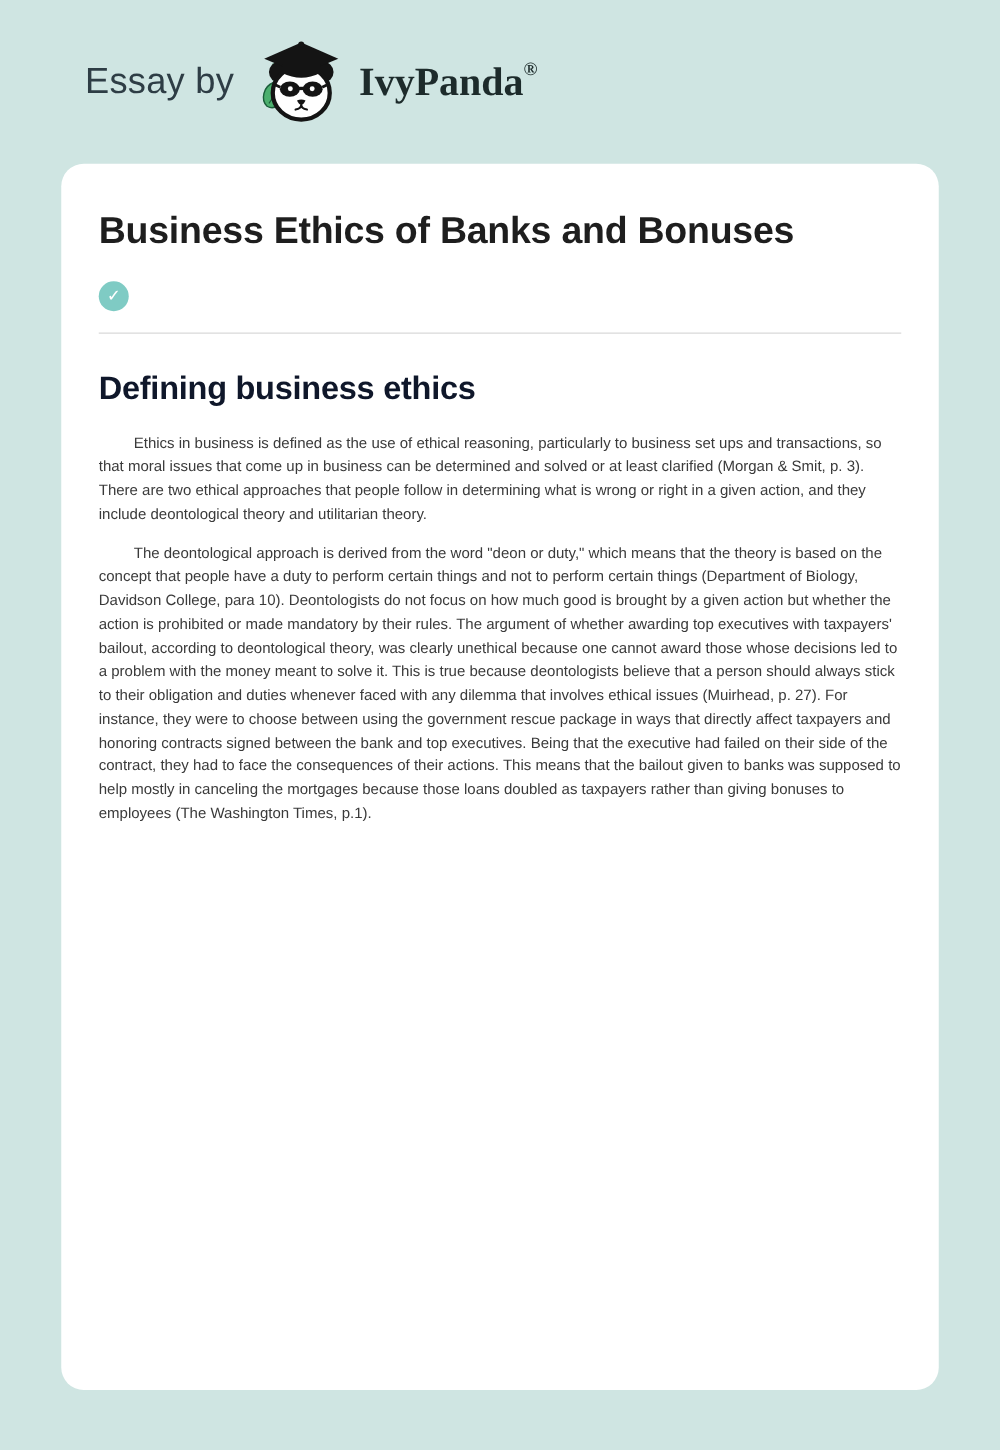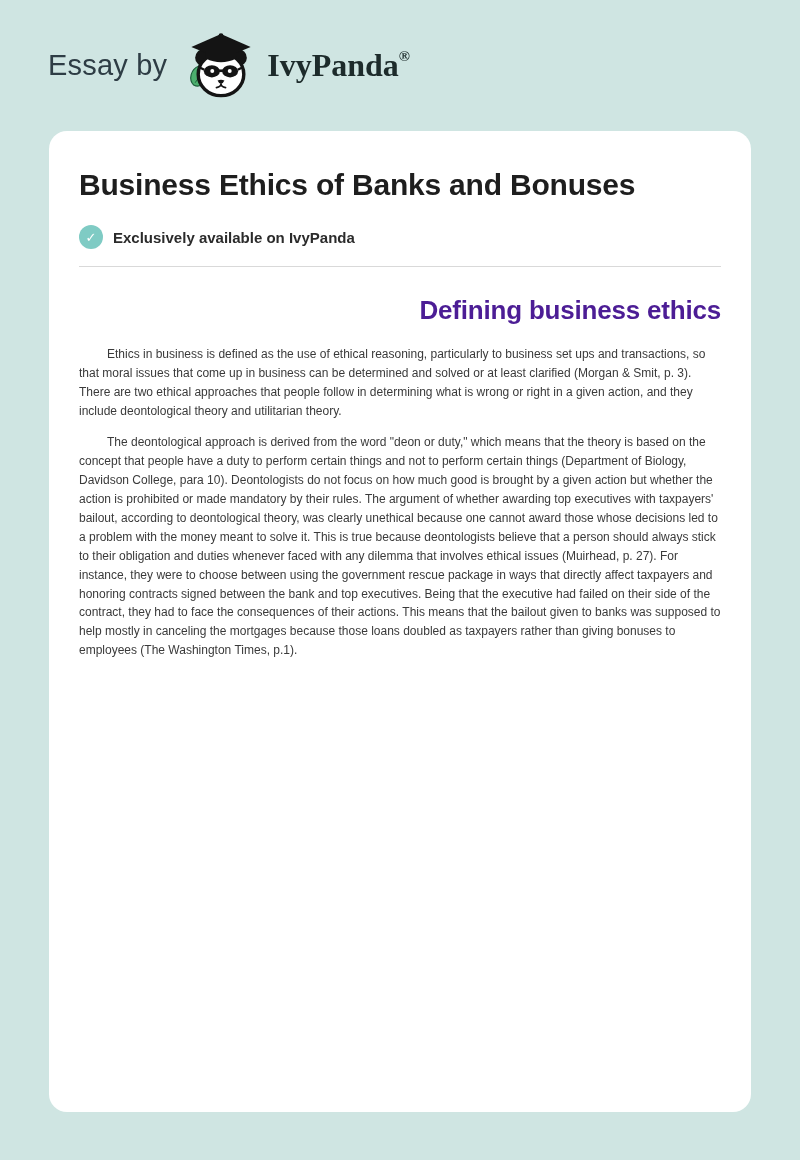--- a/index.html
+++ b/index.html
@@ -10,21 +10,21 @@
   body {
     min-height: 1160px;
     background: #cfe5e2;
   }
 
   
   .site-header {
     height: 131px;
     display: flex;
     align-items: center;
-    padding-left: 48px;
+    padding-left: 68px;
   }
   .essay-by {
     font-size: 29px;
     color: #2e3d45;
     letter-spacing: 0.2px;
     margin-right: 16px;
   }
   .logo-wrap {
     width: 76px;
     height: 76px;
@@ -89,24 +89,23 @@
   }
   .divider {
     border: none;
     border-top: 1px solid #d9d9d9;
     margin: 0 0 24px 0;
   }
   .card h2 {
     font-size: 26px;
     line-height: 1.35;
     font-weight: 700;
-    color: #4c1d95;
+    color: #0f172a;
     margin: 26px 0 17px 0;
     letter-spacing: -0.2px;
-    text-align: right;
   }
   .card p {
     font-size: 12px;
     line-height: 1.58;
     color: #3a3a3a;
     text-indent: 28px;
     margin: 0 0 12px 0;
   }
 </style>
 </head>
@@ -149,21 +148,20 @@
     <span>IvyPanda</span>
     <span class="reg">®</span>
   </span>
 </header>
 
 <main class="card">
   <h1>Business Ethics of Banks and Bonuses</h1>
 
   <div class="badge-row">
     <span class="check-circle">✓</span>
-    <span class="badge-label">Exclusively available on IvyPanda</span>
   </div>
 
   <hr class="divider">
 
   <section>
     <h2>Defining business ethics</h2>
     <p>Ethics in business is defined as the use of ethical reasoning, particularly to business set ups and transactions, so that moral issues that come up in business can be determined and solved or at least clarified (Morgan &amp; Smit, p. 3). There are two ethical approaches that people follow in determining what is wrong or right in a given action, and they include deontological theory and utilitarian theory.</p>
   </section>
 
   <section>

